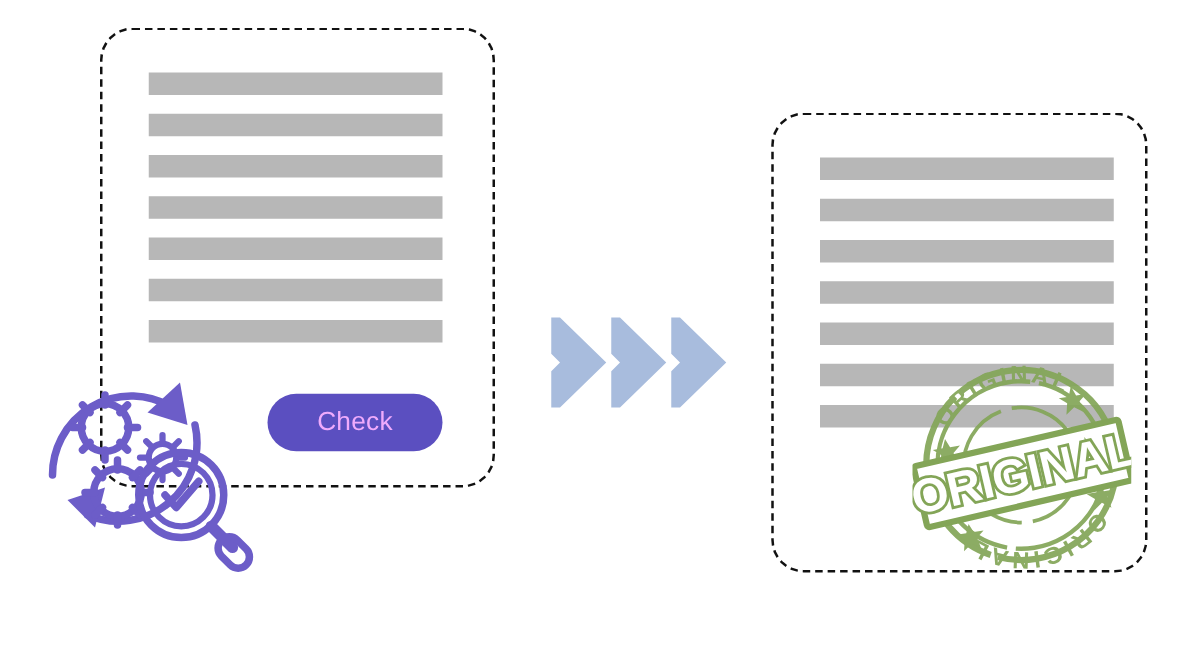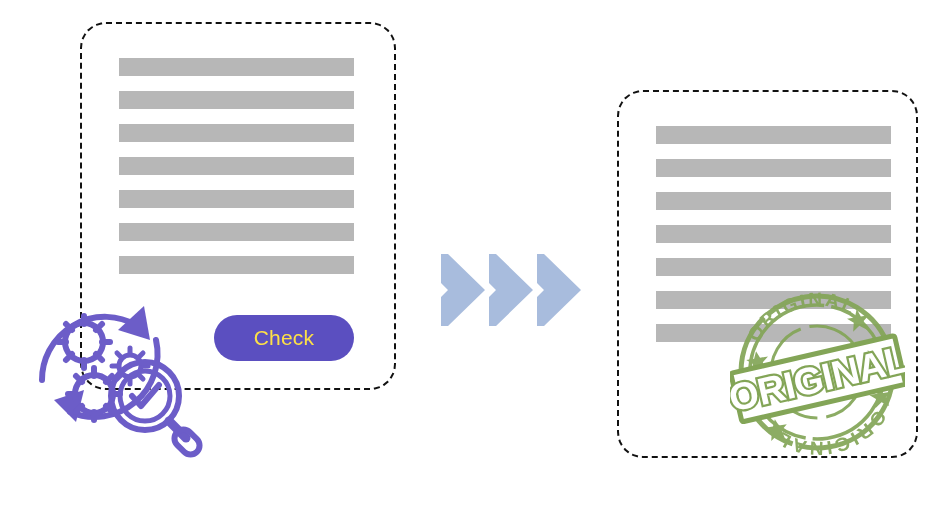--- a/index.html
+++ b/index.html
@@ -34,21 +34,21 @@
   #card-right .line{left:37px;width:235px;}
 
   
   .btn-check{
     position:absolute;
     left:132px;top:291px;
     width:140px;height:46px;
     border:none;
     border-radius:23px;
     background:#5B4FC0;
-    color:#fde047;
+    color:#f0abfc;
     font-size:21px;
     font-family:"Liberation Sans", sans-serif;
     letter-spacing:.2px;
     cursor:pointer;
     padding:0;
     line-height:46px;
     text-align:center;
   }
 
   

